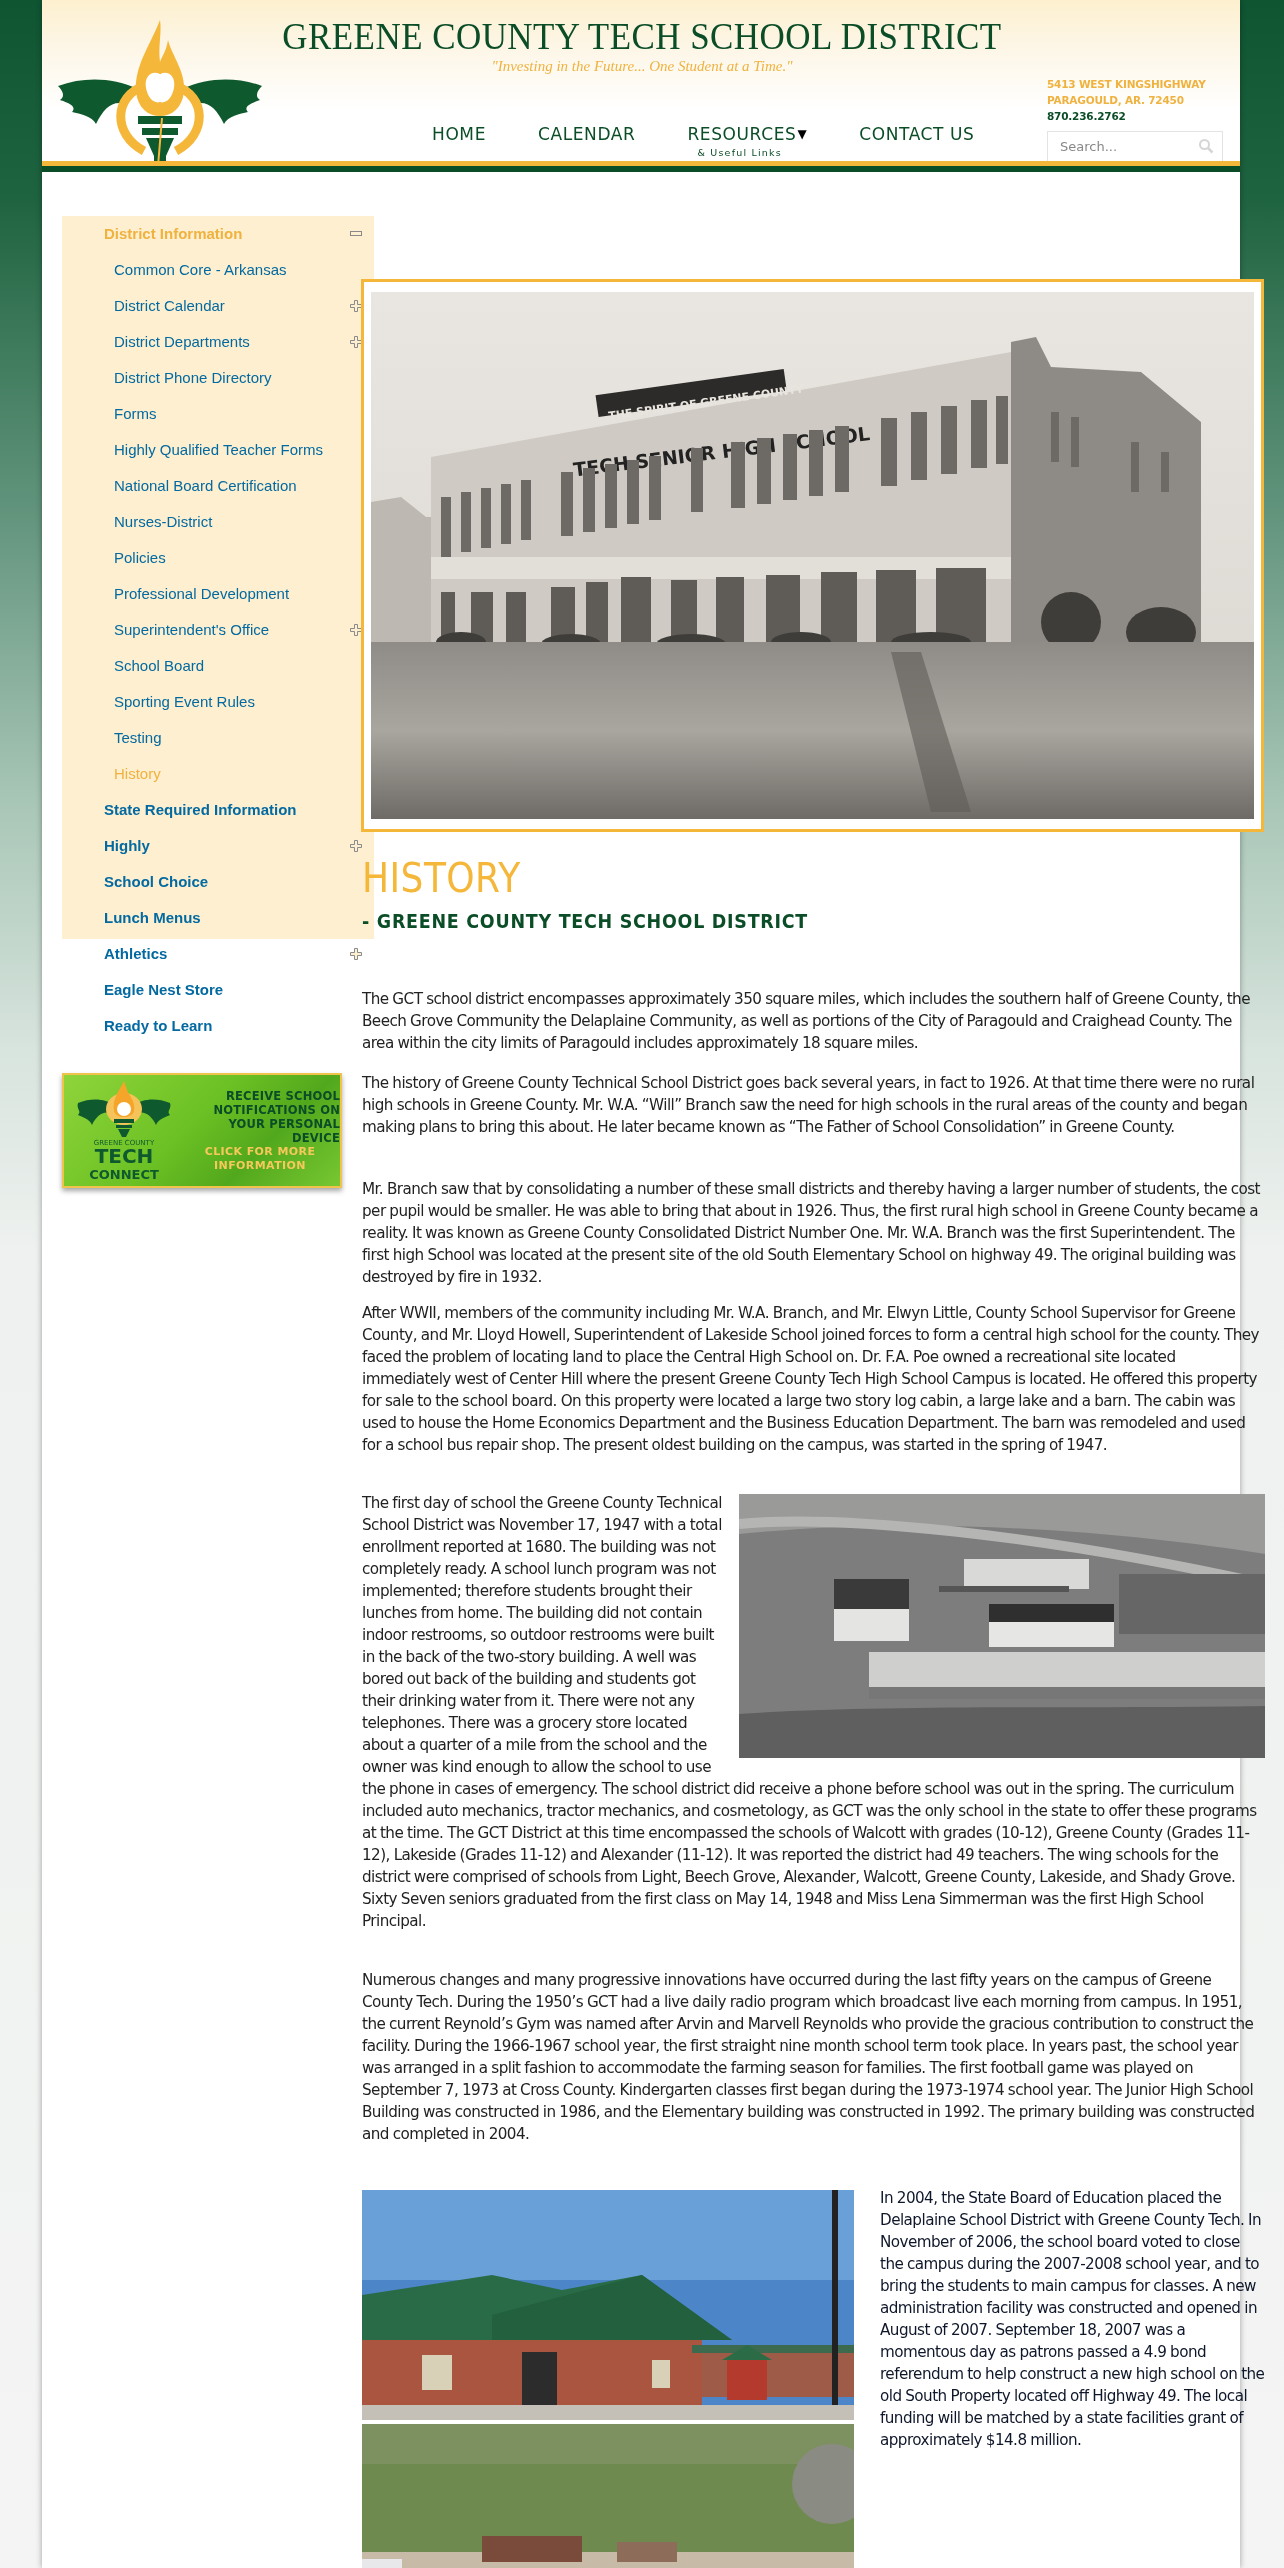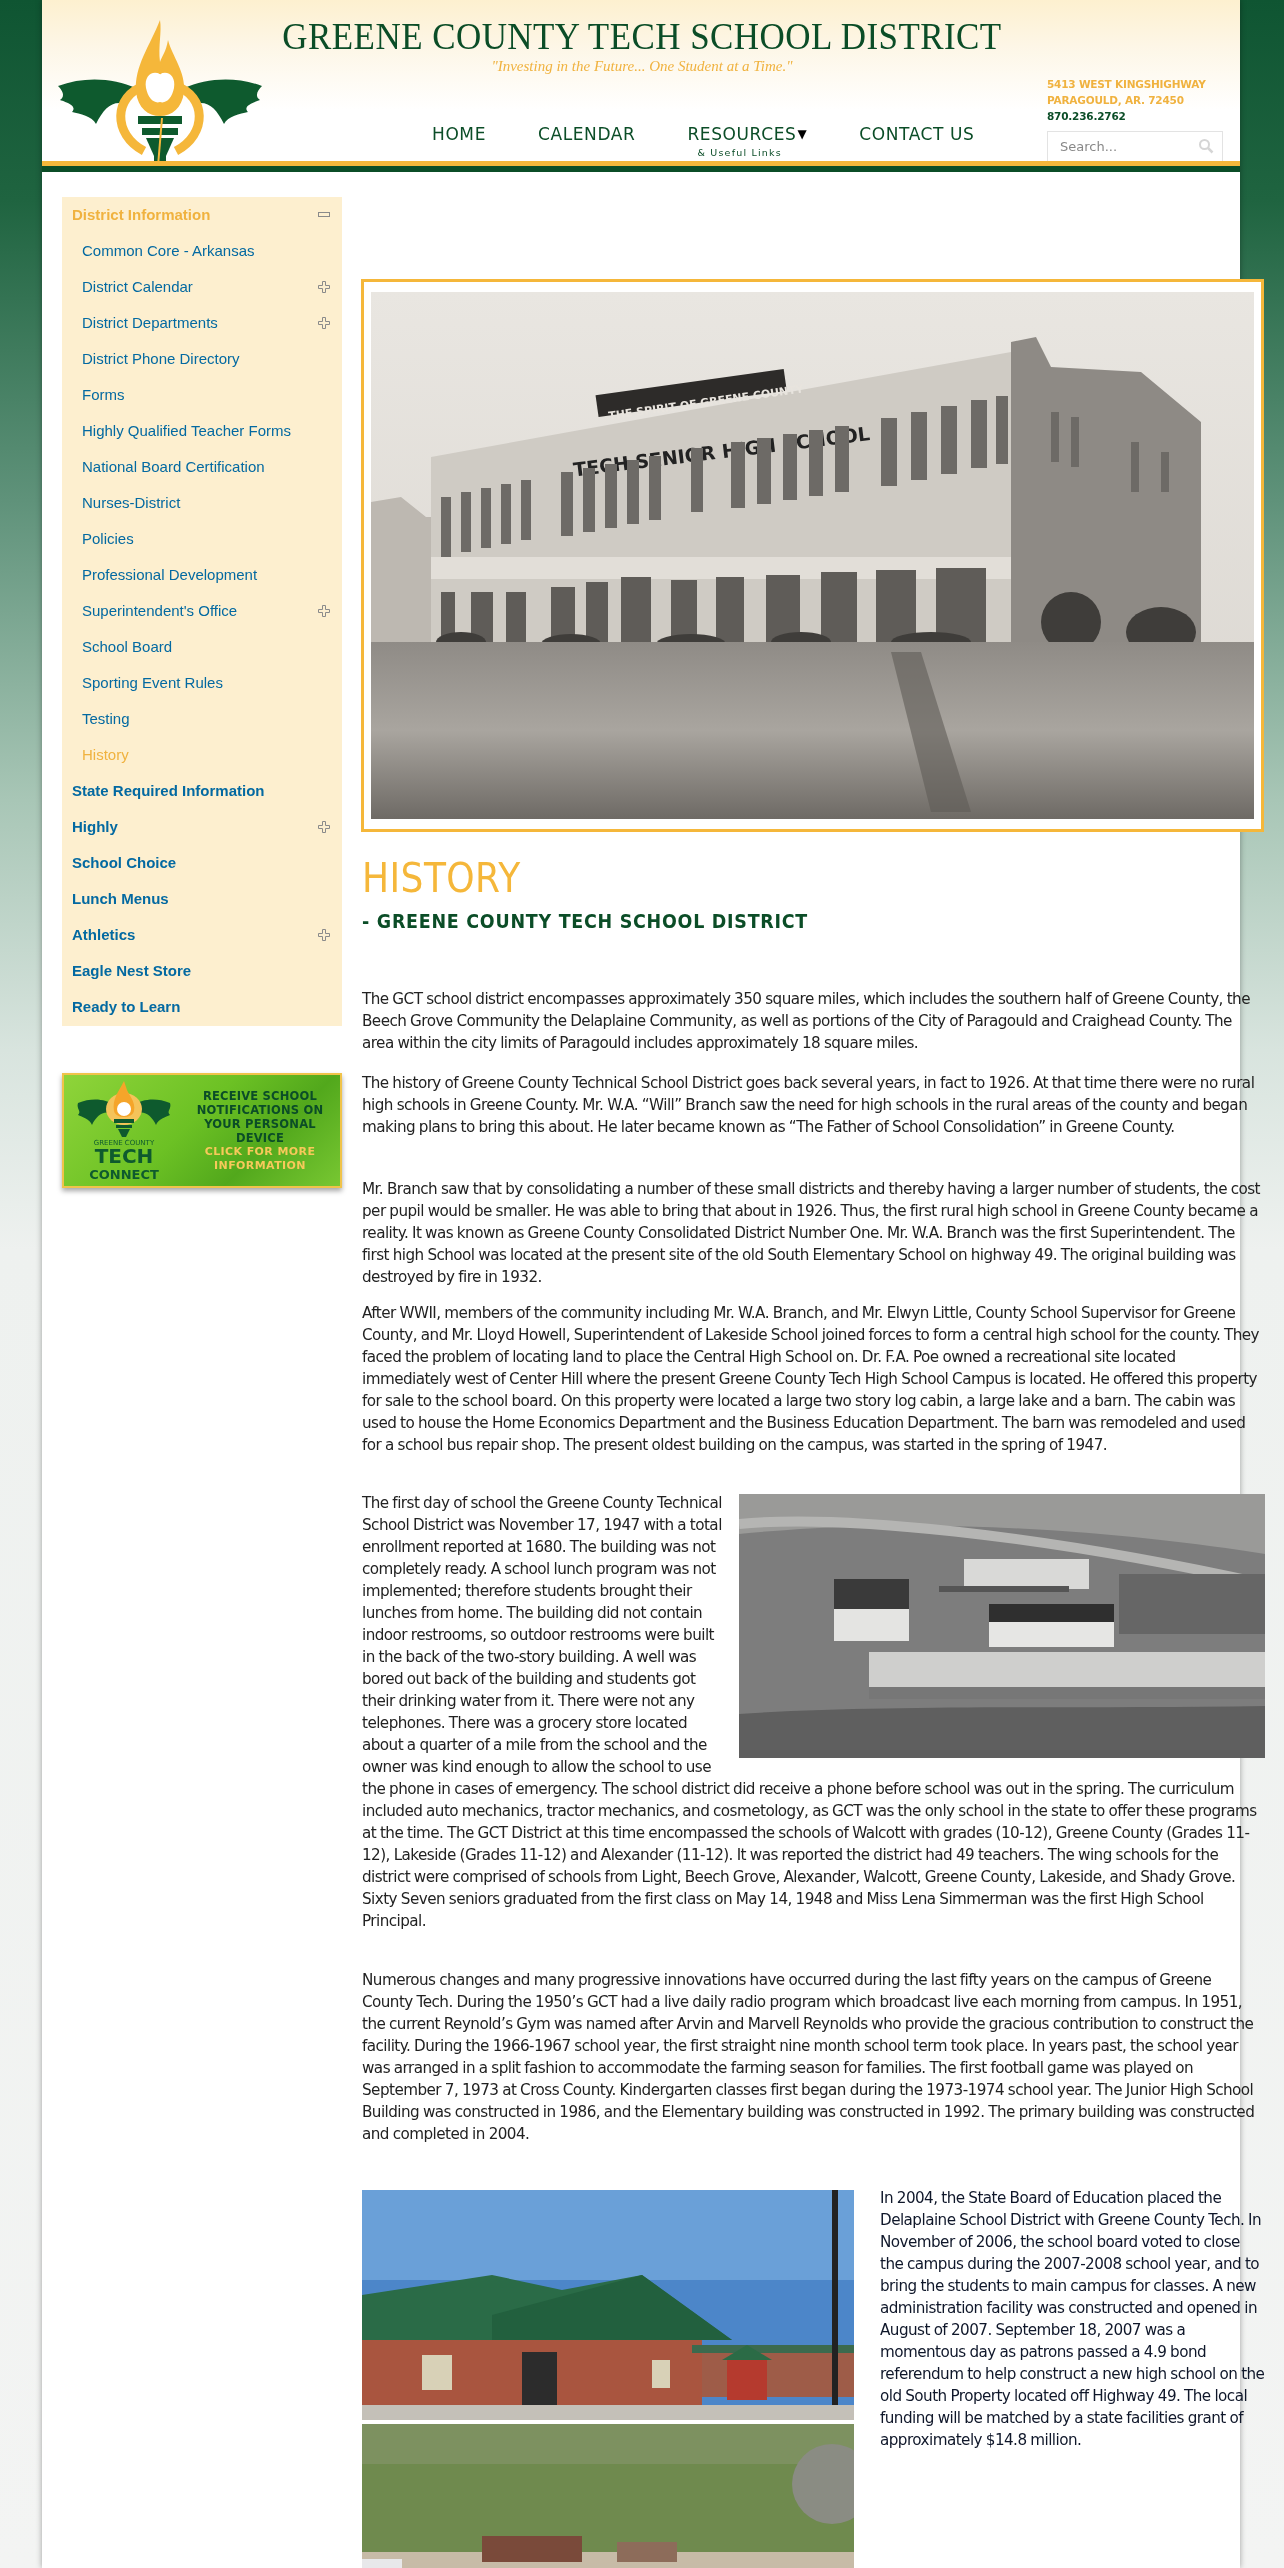--- a/index.html
+++ b/index.html
@@ -70,42 +70,42 @@
   }
   #search input {
     border: none; outline: none; width: 140px; height: 28px; padding: 0 0 0 12px;
     font-family: "DejaVu Sans", sans-serif; font-size: 13px; color: #888; background: transparent;
   }
   #search input::placeholder { color: #888; }
   #search .search-icon { position: absolute; right: 8px; top: 6px; width: 16px; height: 16px; }
 
   
   #sidebar {
-    position: absolute; left: 20px; top: 197px; width: 280px; height: 829px; background: #fdefcf;
+    position: absolute; left: 20px; top: 216px; width: 280px; height: 723px; background: #fdefcf; padding-left: 32px;
   }
   .menu-item {
     position: relative; height: 36px; line-height: 36px; font-family: "Liberation Sans", sans-serif;
     font-size: 15px; color: #0369a1; cursor: pointer; white-space: nowrap;
   }
   .menu-item.top { padding-left: 10px; font-weight: bold; }
   .menu-item.sub { padding-left: 20px; }
   .menu-item.active { color: #f0b23f; }
   .menu-item .toggle {
     position: absolute; right: 10px; top: 0; width: 16px; height: 36px; display: flex; align-items: center; justify-content: center;
   }
   #promo {
     position: absolute; left: 20px; top: 1073px; width: 280px; height: 115px;
     border: 2px solid #f0c34a; box-sizing: border-box;
     background: linear-gradient(135deg, #8fd43a 0%, #6cc124 45%, #52a81c 70%, #78c732 100%);
     box-shadow: 0 3px 5px rgba(0,0,0,0.35);
     overflow: hidden; cursor: pointer;
   }
   #promo .promo-logo { position: absolute; left: 8px; top: 4px; width: 104px; height: 104px; }
   #promo .promo-head {
-    position: absolute; left: 116px; top: 14px; width: 160px; text-align: center;
+    position: absolute; left: 116px; top: 14px; width: 160px; text-align: right;
     font-family: "DejaVu Sans", sans-serif; font-size: 11.5px; line-height: 14px; color: #0b4d27; font-weight: bold; letter-spacing: 0.2px;
   }
   #promo .promo-cta {
     position: absolute; left: 116px; top: 70px; width: 160px; text-align: center;
     font-family: "DejaVu Sans", sans-serif; font-size: 11px; line-height: 14px; color: #f7c95a; font-weight: bold; letter-spacing: 0.4px;
   }
 
   
   #hero-frame {
     position: absolute; left: 319px; top: 279px; width: 903px; height: 553px; box-sizing: border-box;

